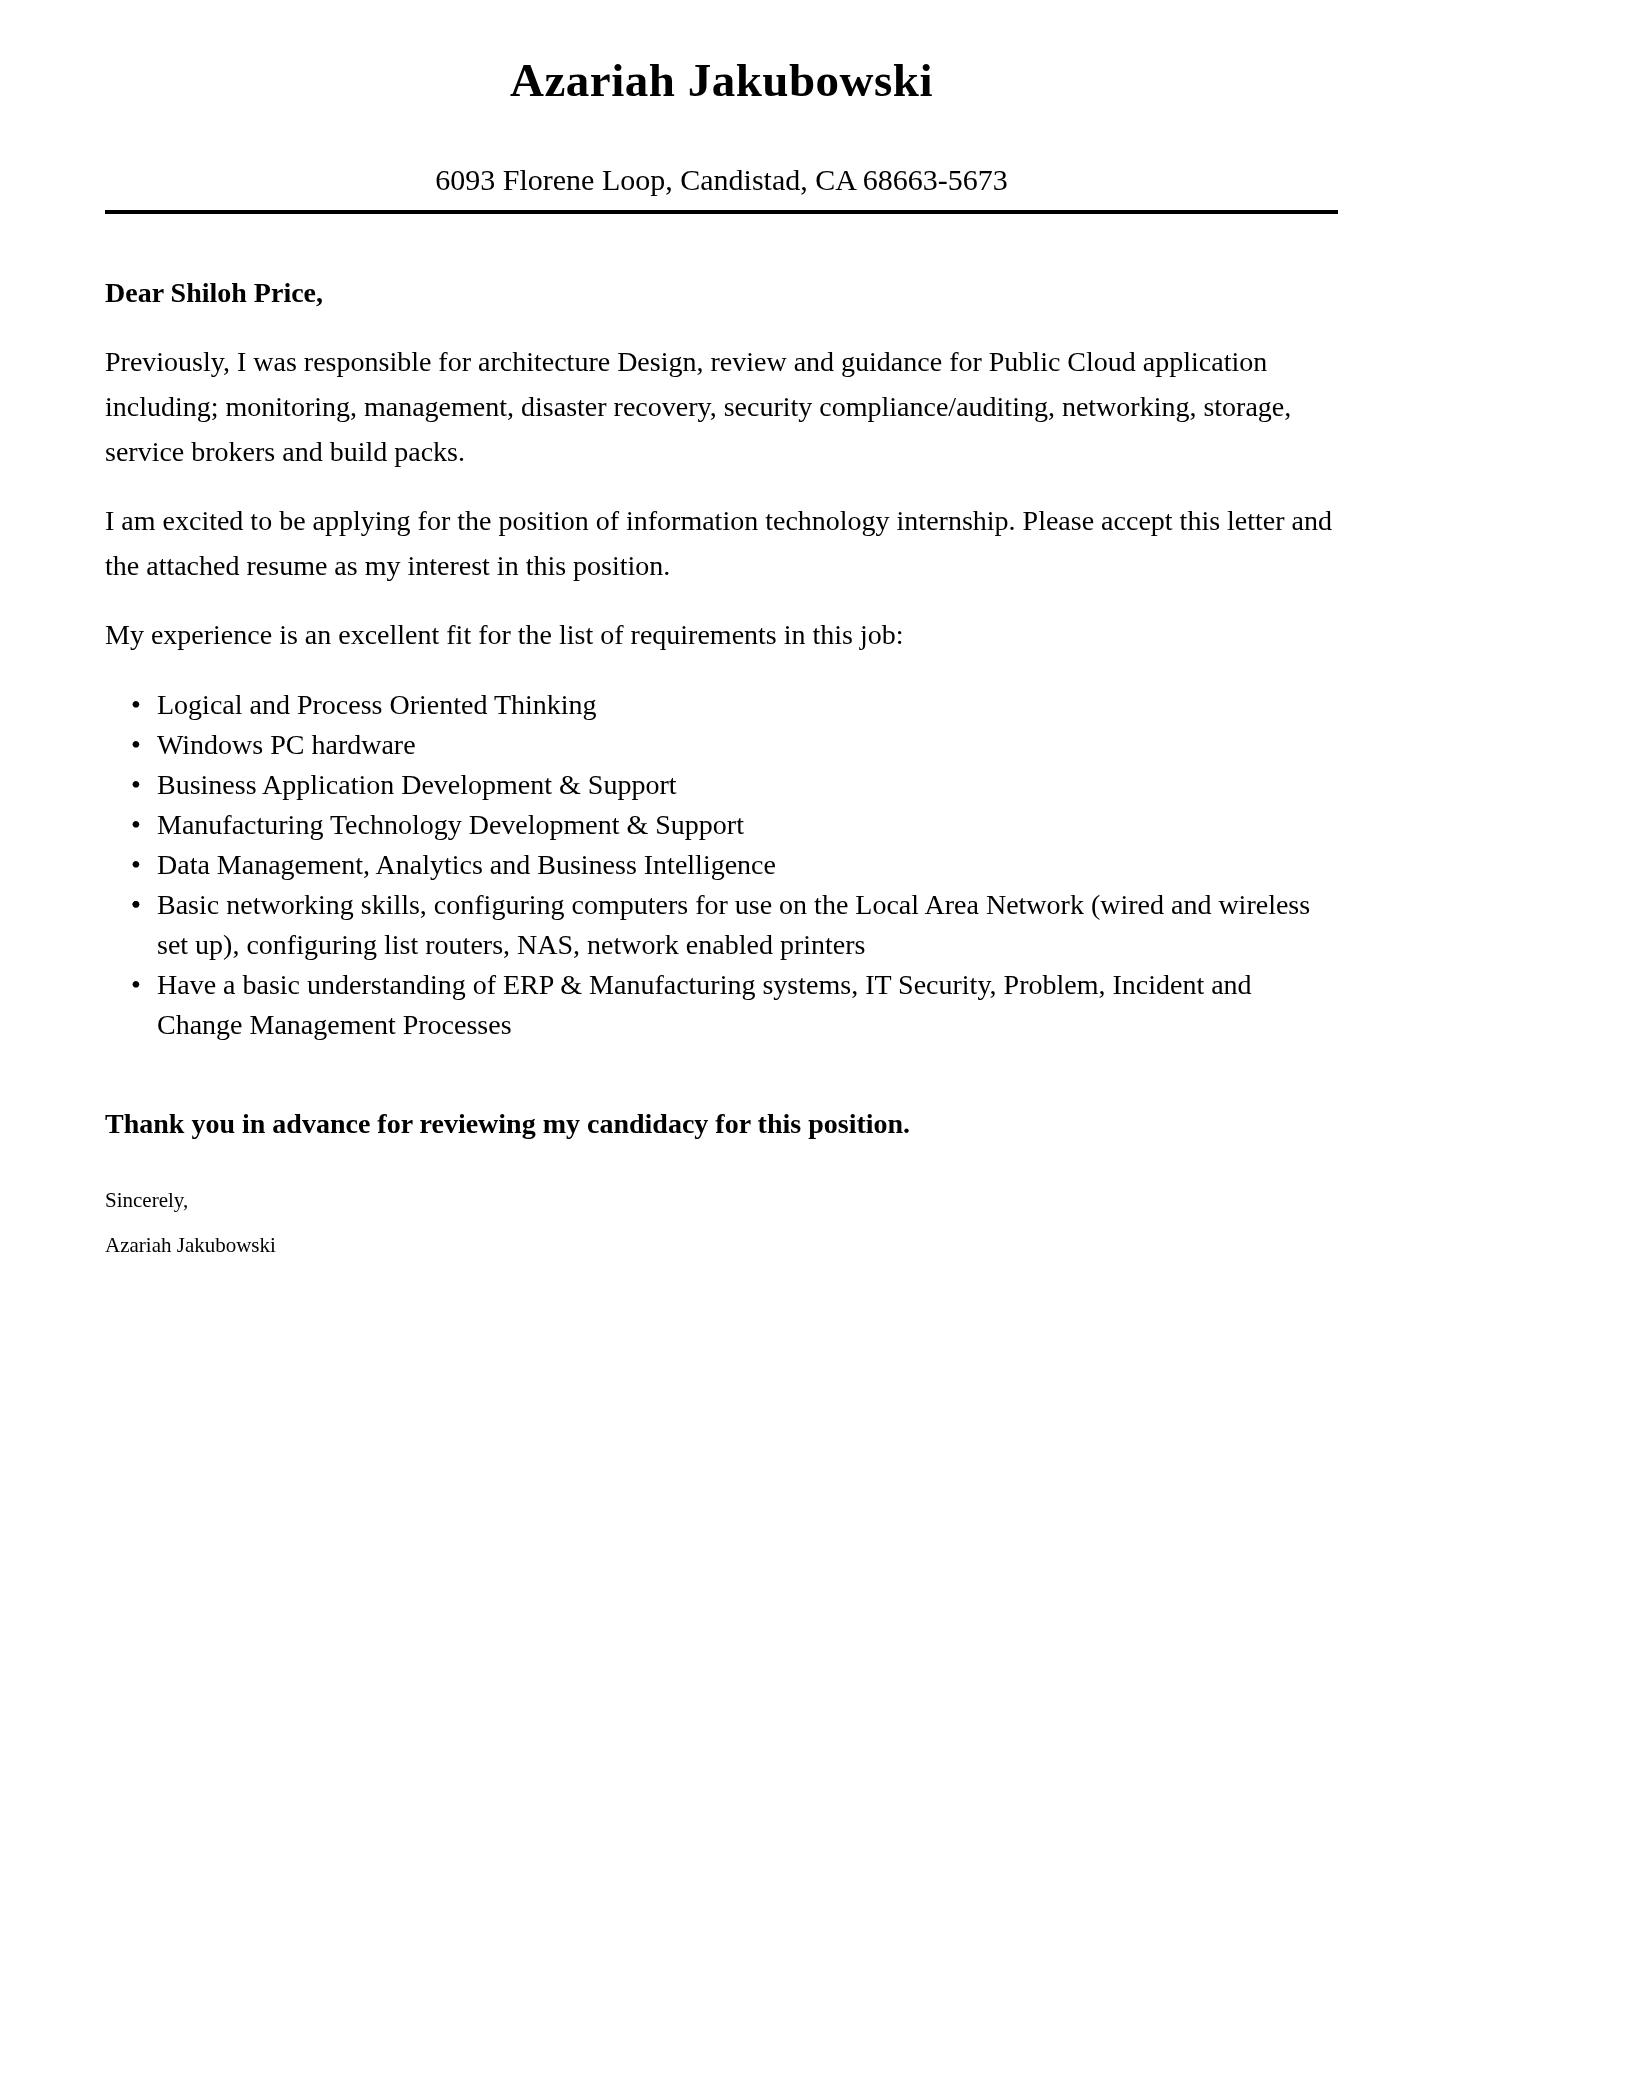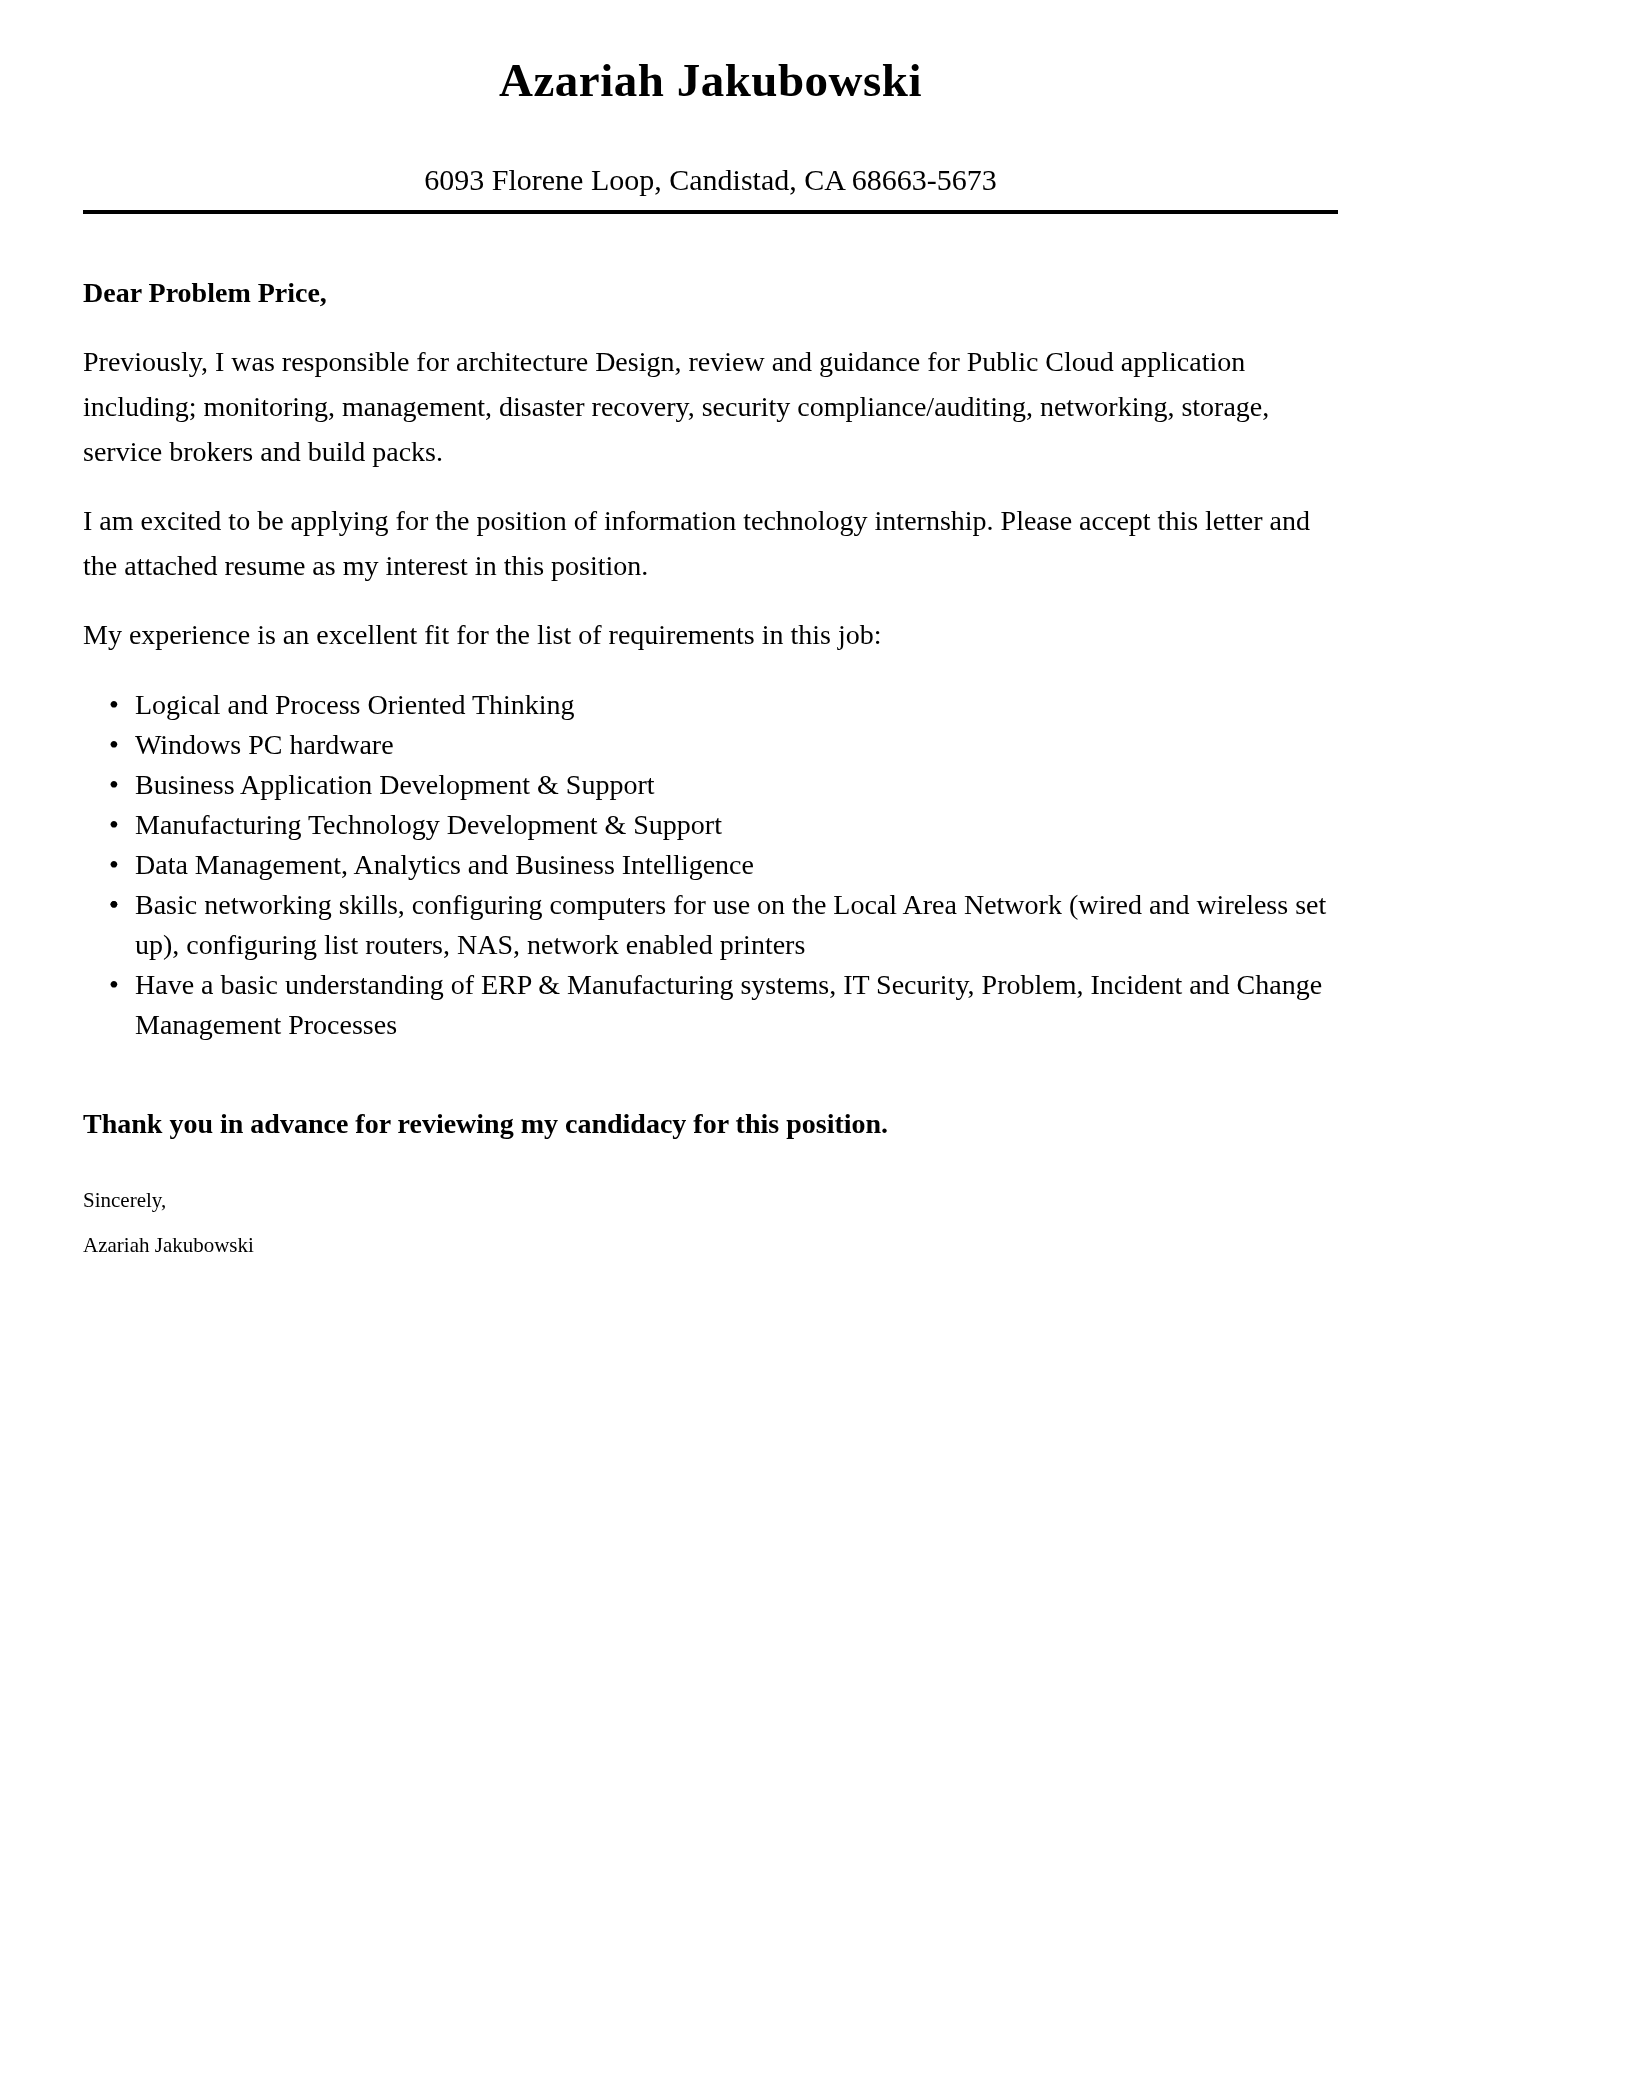--- a/index.html
+++ b/index.html
@@ -8,21 +8,21 @@
     background: #ffffff;
   }
   .page {
     position: relative;
     width: 1500px;
     height: 2098px;
     background: #ffffff;
     color: #000000;
     font-family: "Liberation Serif", "DejaVu Serif", serif;
     box-sizing: border-box;
-    padding: 52px 162px 0 83px;
+    padding: 52px 162px 0 105px;
     overflow: hidden;
   }
   .letter-header {
     text-align: center;
   }
   .applicant-name {
     margin: 0;
     font-size: 47px;
     line-height: 56px;
     font-weight: bold;
@@ -88,21 +88,21 @@
 <body>
 
 <div class="page">
 
   <div class="letter-header">
     <h1 class="applicant-name">Azariah Jakubowski</h1>
     <div class="applicant-address">6093 Florene Loop, Candistad, CA 68663-5673</div>
     <div class="header-rule"></div>
   </div>
 
-  <p class="salutation">Dear Problem Price,</p>
+  <p class="salutation">Dear Shiloh Price,</p>
 
   <p class="para">Previously, I was responsible for architecture Design, review and guidance for Public Cloud application including; monitoring, management, disaster recovery, security compliance/auditing, networking, storage, service brokers and build packs.</p>
 
   <p class="para">I am excited to be applying for the position of information technology internship. Please accept this letter and the attached resume as my interest in this position.</p>
 
   <p class="para">My experience is an excellent fit for the list of requirements in this job:</p>
 
   <ul class="requirements-list">
     <li class="requirement-item">
       <span class="bullet-marker">•</span>

